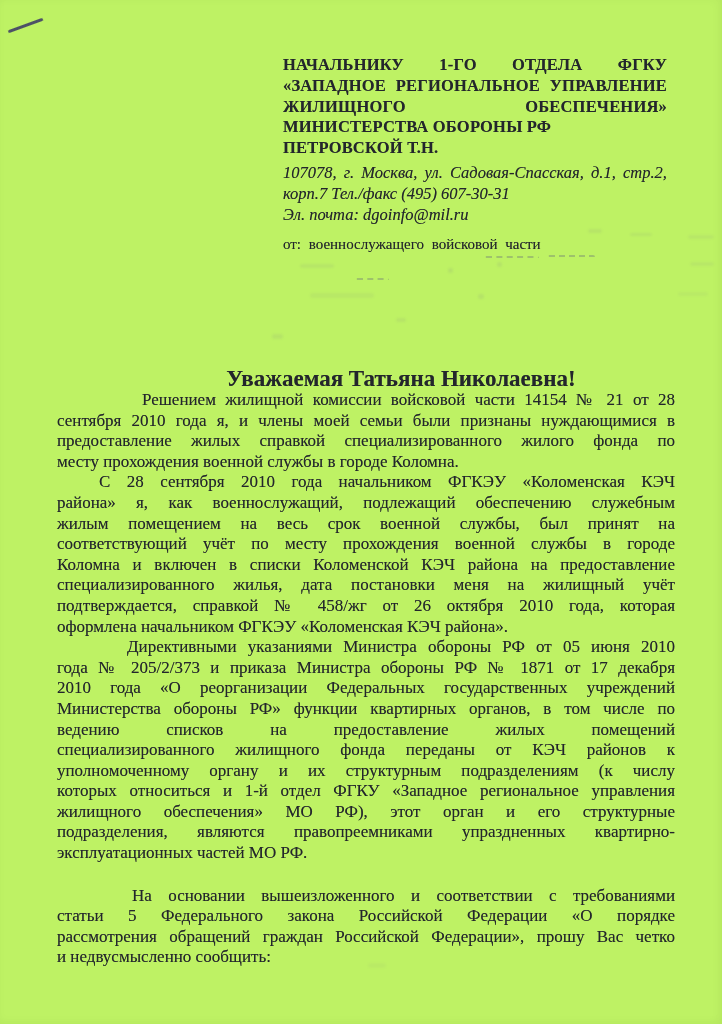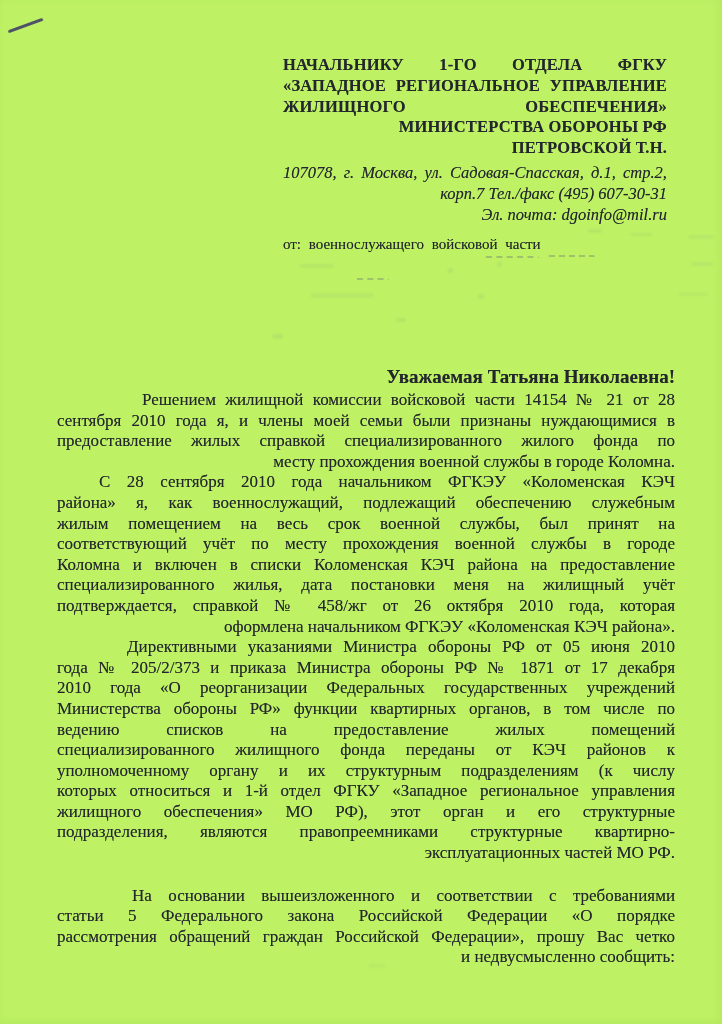--- a/index.html
+++ b/index.html
@@ -30,21 +30,21 @@
   
   .recipient-block {
     position: absolute;
     left: 283px; top: 55px;
     width: 384px;
     font-size: 16.5px;
     line-height: 20.8px;
   }
   .recipient-head { font-weight: bold; letter-spacing: 0.2px; }
   .recipient-address { margin-top: 4px; font-weight: normal; font-style: italic; }
-  .line { white-space: nowrap; text-align: right; }
+  .line { white-space: nowrap; }
   .line.stretch { text-align: justify; text-align-last: justify; }
   .from-line {
     margin-top: 9px;
     font-size: 15px;
     word-spacing: 4px;
   }
 
   
   .smudge {
     position: absolute;
@@ -57,23 +57,23 @@
     border-top: 2px dashed rgba(100,106,120,0.35);
     filter: blur(0.6px);
   }
 
   .salutation {
     position: absolute;
     left: 57px; top: 366px;
     width: 618px;
     box-sizing: border-box;
     padding-left: 70px;
-    text-align: right;
+    text-align: center;
     font-weight: bold;
-    font-size: 19px;
+    font-size: 23px;
   }
 
   .body-text {
     position: absolute;
     left: 57px; top: 390px;
     width: 618px;
     font-size: 17px;
     line-height: 20.6px;
   }
   .para { margin: 0; }
@@ -127,36 +127,36 @@
         <div class="line stretch">Решением жилищной комиссии войсковой части 14154 № 21 от 28</div>
         <div class="line stretch">сентября 2010 года я, и члены моей семьи были признаны нуждающимися в</div>
         <div class="line stretch">предоставление жилых справкой специализированного жилого фонда по</div>
         <div class="line">месту прохождения военной службы в городе Коломна.</div>
       </div>
     <div class="para" style="--indent:42px;">
         <div class="line stretch">С 28 сентября 2010 года начальником ФГКЭУ «Коломенская КЭЧ</div>
         <div class="line stretch">района» я, как военнослужащий, подлежащий обеспечению служебным</div>
         <div class="line stretch">жилым помещением на весь срок военной службы, был принят на</div>
         <div class="line stretch">соответствующий учёт по месту прохождения военной службы в городе</div>
-        <div class="line stretch">Коломна и включен в списки Коломенская КЭЧ района на предоставление</div>
+        <div class="line stretch">Коломна и включен в списки Коломенской КЭЧ района на предоставление</div>
         <div class="line stretch">специализированного жилья, дата постановки меня на жилищный учёт</div>
         <div class="line stretch">подтверждается, справкой № 458/жг от 26 октября 2010 года, которая</div>
         <div class="line">оформлена начальником ФГКЭУ «Коломенская КЭЧ района».</div>
       </div>
     <div class="para" style="--indent:70px;">
         <div class="line stretch">Директивными указаниями Министра обороны РФ от 05 июня 2010</div>
         <div class="line stretch">года № 205/2/373 и приказа Министра обороны РФ № 1871 от 17 декабря</div>
         <div class="line stretch">2010 года «О реорганизации Федеральных государственных учреждений</div>
         <div class="line stretch">Министерства обороны РФ» функции квартирных органов, в том числе по</div>
         <div class="line stretch">ведению списков на предоставление жилых помещений</div>
         <div class="line stretch">специализированного жилищного фонда переданы от КЭЧ районов к</div>
         <div class="line stretch">уполномоченному органу и их структурным подразделениям (к числу</div>
         <div class="line stretch">которых относиться и 1-й отдел ФГКУ «Западное региональное управления</div>
         <div class="line stretch">жилищного обеспечения» МО РФ), этот орган и его структурные</div>
-        <div class="line stretch">подразделения, являются правопреемниками структурные квартирно-</div>
+        <div class="line stretch">подразделения, являются правопреемниками упраздненных квартирно-</div>
         <div class="line">эксплуатационных частей МО РФ.</div>
       </div>
     <div class="para para-gap" style="--indent:75px;">
         <div class="line stretch">На основании вышеизложенного и соответствии с требованиями</div>
         <div class="line stretch">статьи 5 Федерального закона Российской Федерации «О порядке</div>
         <div class="line stretch">рассмотрения обращений граждан Российской Федерации», прошу Вас четко</div>
         <div class="line">и недвусмысленно сообщить:</div>
       </div>
   </div>
 

